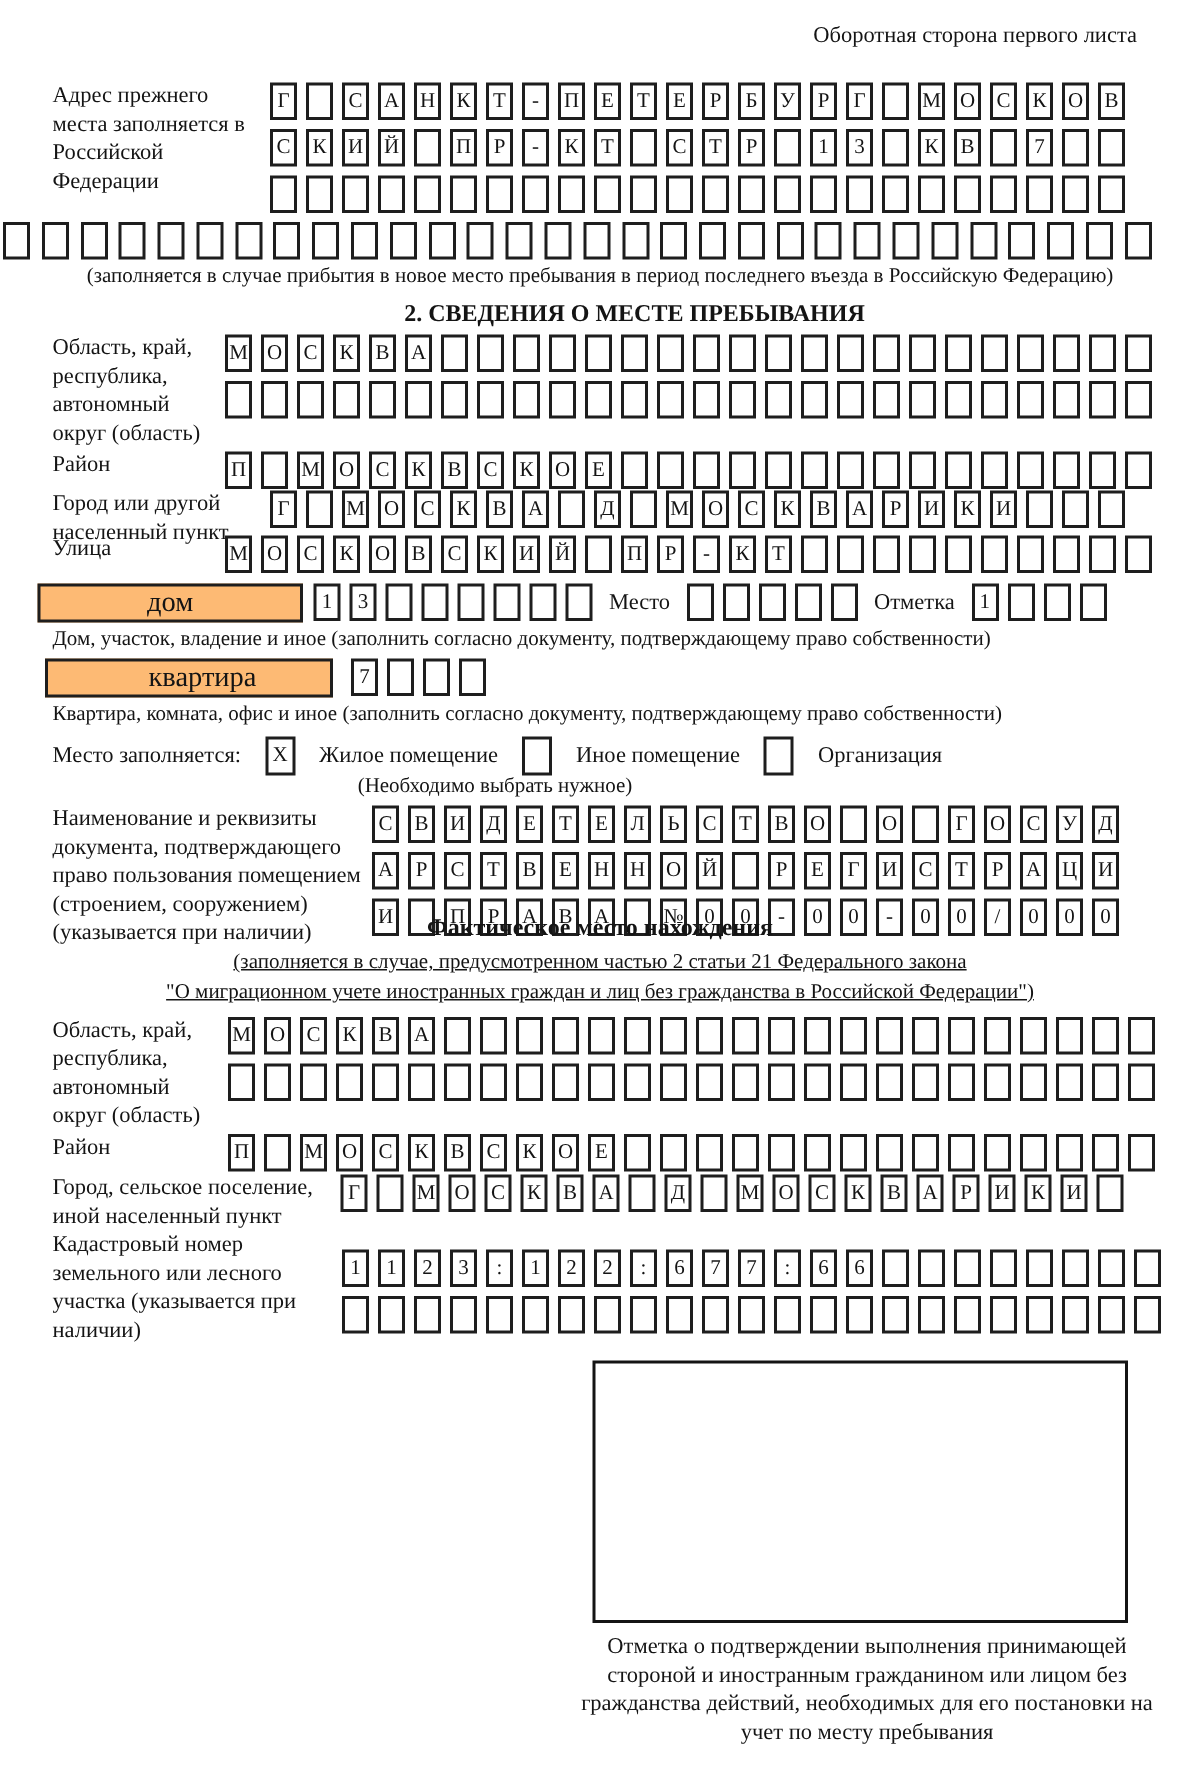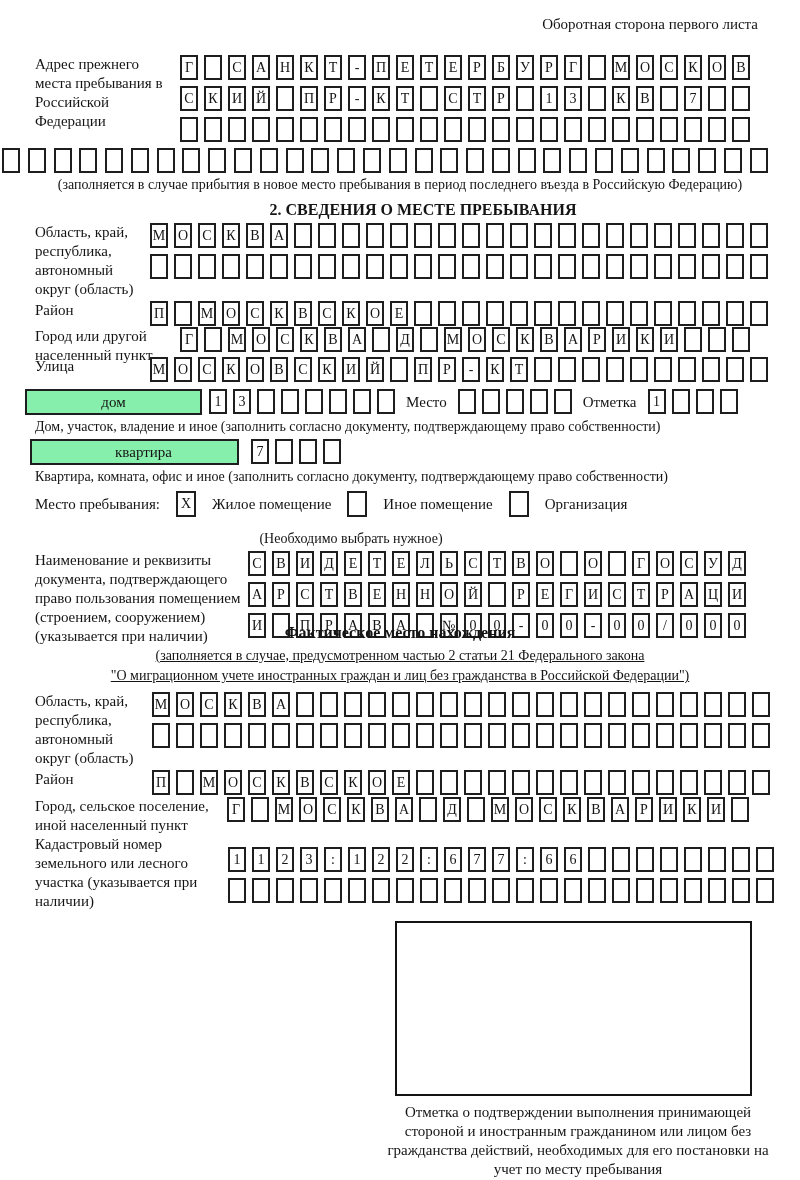--- a/index.html
+++ b/index.html
@@ -27,41 +27,41 @@
   .lw-d{width:192px;}
   .lw-e{width:193px;}
   .fullrow{margin:6px 0 0 2px;width:766px;justify-content:space-between;}
   .cap{font-size:14px;line-height:18px;}
   .cap-center{text-align:center;margin-top:3px;}
   .cap-left{margin:3px 0 2px 35px;}
   .sec-title{font-weight:bold;font-size:16px;text-align:center;margin-top:7px;margin-left:46px;}
   .sub-title{font-weight:bold;font-size:16px;text-align:center;margin-top:14px;}
   .bigbox{
     box-sizing:border-box;border:2px solid #1e1e1e;height:26px;
-    display:flex;align-items:center;justify-content:center;font-size:15px;background:#86efac;
+    display:flex;align-items:center;justify-content:center;font-size:19px;background:#fdba74;
   }
   .domrow{display:flex;margin:7px 0 0 25px;gap:7px;align-items:flex-start;}
   .inline-lab{font-size:15px;line-height:26px;padding:0 4px;}
   .kvrow{display:flex;margin:3px 0 0 30px;gap:12px;align-items:flex-start;}
   .mestorow{display:flex;margin:5px 0 0 35px;gap:16px;align-items:center;font-size:15px;}
   .chk{width:20px;height:26px;flex:0 0 20px;}
-  .mesto-note{width:660px;text-align:center;font-size:14px;margin-top:14px;padding-left:21px;}
+  .mesto-note{width:660px;text-align:center;font-size:14px;margin-top:0;}
   .fact-note{text-align:center;font-size:14px;line-height:20px;margin-top:4px;text-decoration:underline;}
   .mt4{margin-top:4px;} .mt6{margin-top:6px;}
   .kad-rows{padding-top:12px;}
   .stamp-box{margin:10px 0 0 395px;width:357px;height:175px;box-sizing:border-box;border:2px solid #141414;background:#fff;}
   .stamp-cap{margin:7px 0 16px 378px;width:400px;text-align:center;font-size:15px;line-height:19px;}
 </style>
 </head>
 <body>
 
 <div class="top-note">Оборотная сторона первого листа</div>
 
 <div class="field" style="margin-top:22px;">
-  <div class="flabel lw-addr">Адрес прежнего места пребывания в Российской Федерации</div>
+  <div class="flabel lw-addr">Адрес прежнего места заполняется в Российской Федерации</div>
   <div class="rows">
     <div class="cellrow">
         <div class="cell">Г</div>
         <div class="cell"></div>
         <div class="cell">С</div>
         <div class="cell">А</div>
         <div class="cell">Н</div>
         <div class="cell">К</div>
         <div class="cell">Т</div>
         <div class="cell">-</div>
@@ -358,32 +358,32 @@
   <div class="cellrow">
       <div class="cell">1</div>
       <div class="cell"></div>
       <div class="cell"></div>
       <div class="cell"></div>
     </div>
 </div>
 <div class="cap cap-left">Дом, участок, владение и иное (заполнить согласно документу, подтверждающему право собственности)</div>
 
 <div class="kvrow">
-  <div class="bigbox" style="width:209px;padding-left:18px;">квартира</div>
+  <div class="bigbox" style="width:192px;padding-left:18px;">квартира</div>
   <div class="cellrow">
       <div class="cell">7</div>
       <div class="cell"></div>
       <div class="cell"></div>
       <div class="cell"></div>
     </div>
 </div>
 <div class="cap cap-left">Квартира, комната, офис и иное (заполнить согласно документу, подтверждающему право собственности)</div>
 
 <div class="mestorow">
-  <span>Место пребывания:</span>
+  <span>Место заполняется:</span>
   <span class="cell chk">X</span>
   <span>Жилое помещение</span>
   <span class="cell chk"></span>
   <span>Иное помещение</span>
   <span class="cell chk"></span>
   <span>Организация</span>
 </div>
 <div class="mesto-note">(Необходимо выбрать нужное)</div>
 
 <div class="field mt4">

